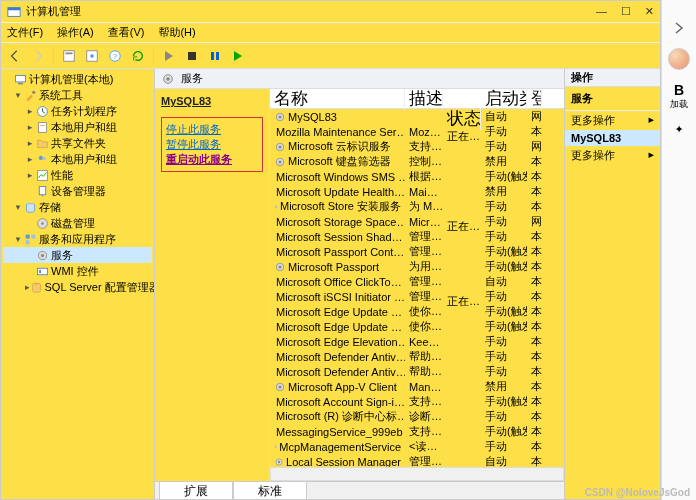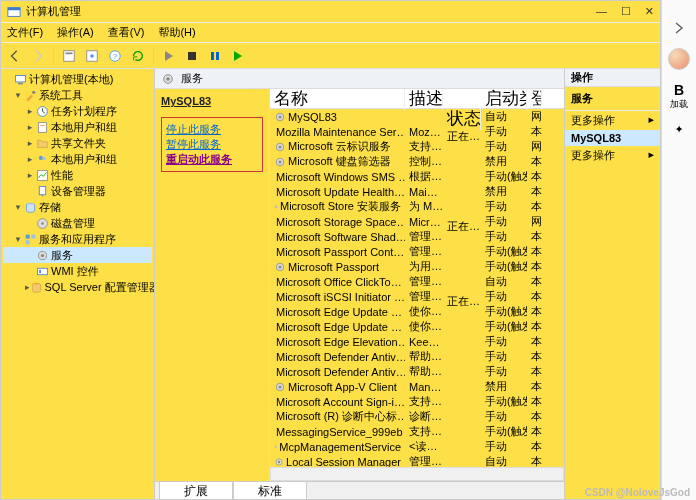--- a/index.html
+++ b/index.html
@@ -416,21 +416,21 @@
                 <div class="cell c-stat"></div>
                 <div class="cell c-start">手动</div>
                 <div class="cell c-log">网</div>
               </div>
               <div class="row">
                 <div class="cell c-name">
                   <svg class="gear-icon" viewBox="0 0 16 16">
                     <circle cx="8" cy="8" r="5" fill="#ddd" stroke="#888"></circle>
                     <circle cx="8" cy="8" r="2" fill="#888"></circle>
                   </svg>
-                  <span>Microsoft Software Shad…</span>
+                  <span>Microsoft Session Shad…</span>
                 </div>
                 <div class="cell c-desc">管理…</div>
                 <div class="cell c-stat"></div>
                 <div class="cell c-start">手动</div>
                 <div class="cell c-log">本</div>
               </div>
               <div class="row">
                 <div class="cell c-name">
                   <svg class="gear-icon" viewBox="0 0 16 16">
                     <circle cx="8" cy="8" r="5" fill="#ddd" stroke="#888"></circle>

